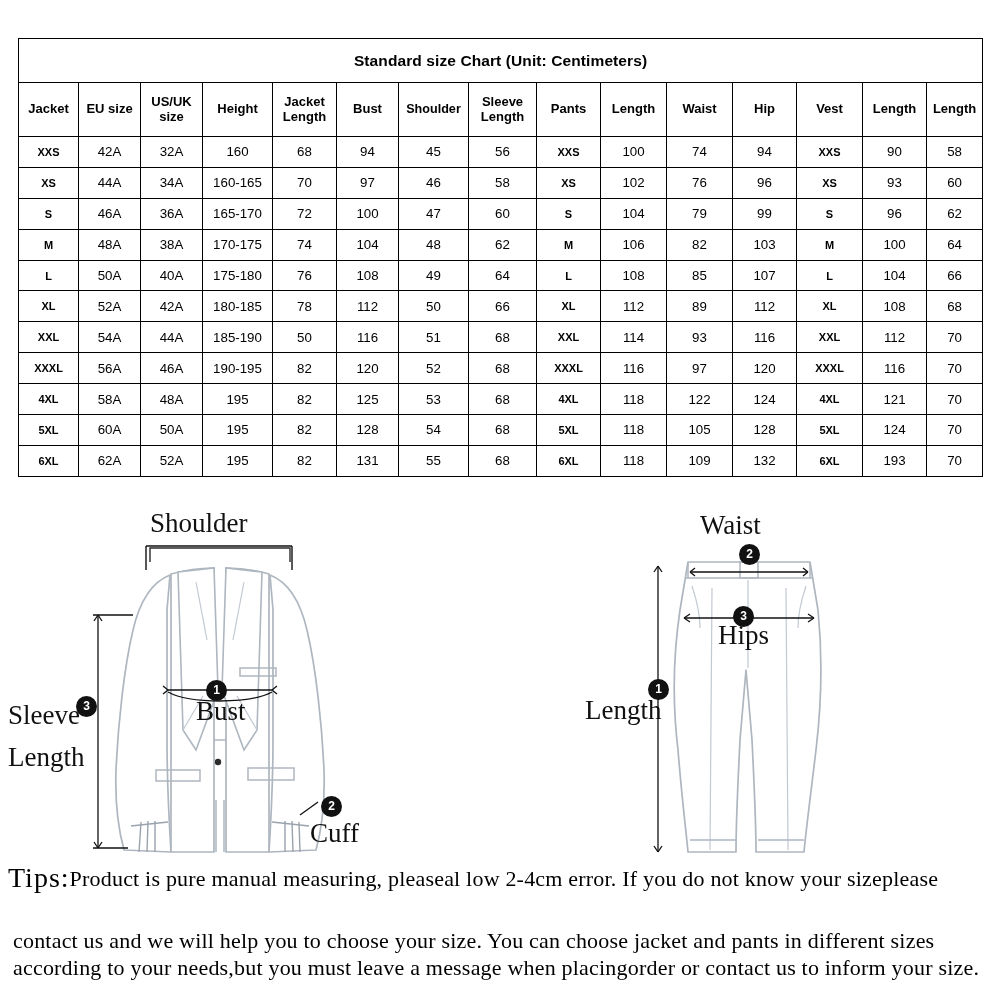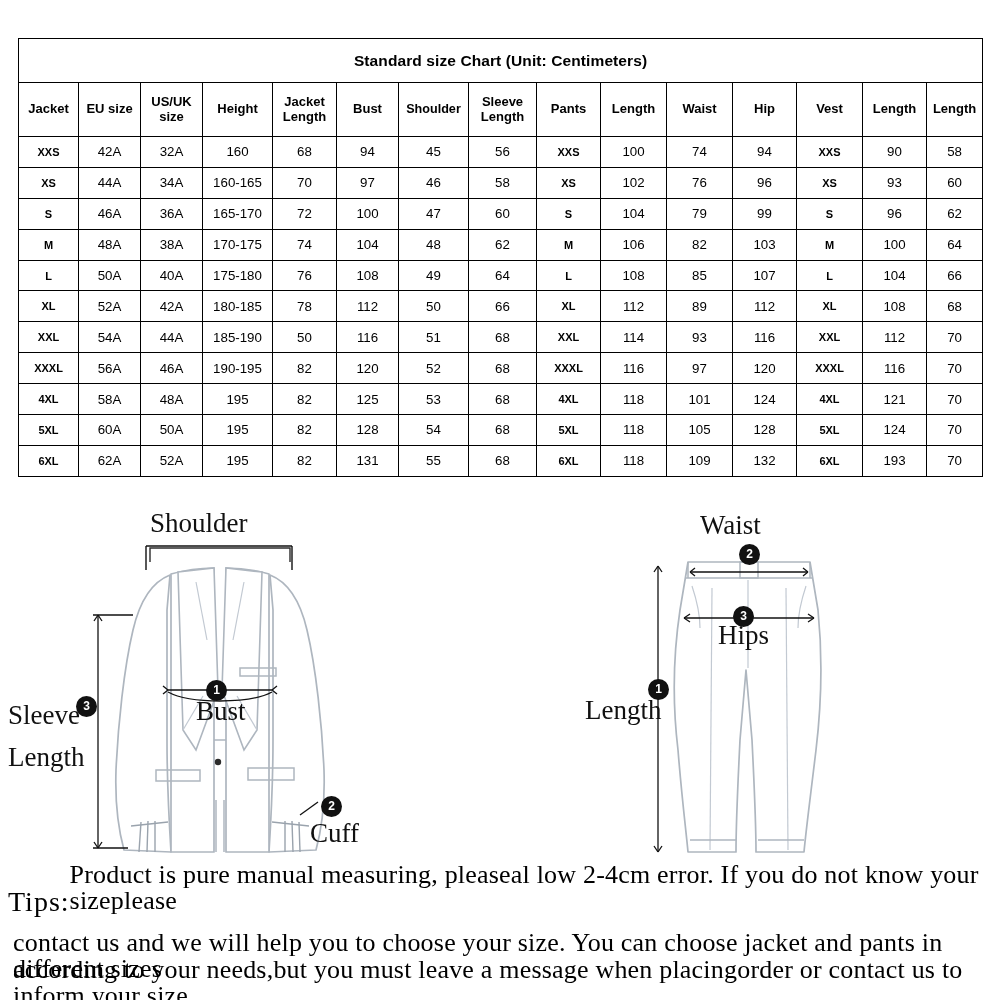--- a/index.html
+++ b/index.html
@@ -100,21 +100,21 @@
     width: 990px;
     font-family: "Liberation Serif", serif;
   }
   .tips-head {
     font-family: "Liberation Serif", serif;
     font-size: 28px;
     letter-spacing: 1px;
   }
   .tips-line {
     font-family: "Liberation Serif", serif;
-    font-size: 26px;
+    font-size: 22px;
     letter-spacing: 0.2px;
     line-height: 1.0;
   }
   .tips-row1 {
     position: absolute;
     left: 0; top: 0;
     display: flex;
     align-items: flex-end;
   }
   .tips-row1 .tips-line { padding-bottom: 4px; }
@@ -307,21 +307,21 @@
         <td class="sz">4XL</td>
         <td>58A</td>
         <td>48A</td>
         <td>195</td>
         <td>82</td>
         <td>125</td>
         <td>53</td>
         <td>68</td>
         <td class="sz">4XL</td>
         <td>118</td>
-        <td>101</td>
+        <td>122</td>
         <td>124</td>
         <td class="sz">4XL</td>
         <td>121</td>
         <td>70</td>
       </tr>
       <tr class="body-row">
         <td class="sz">5XL</td>
         <td>60A</td>
         <td>50A</td>
         <td>195</td>

